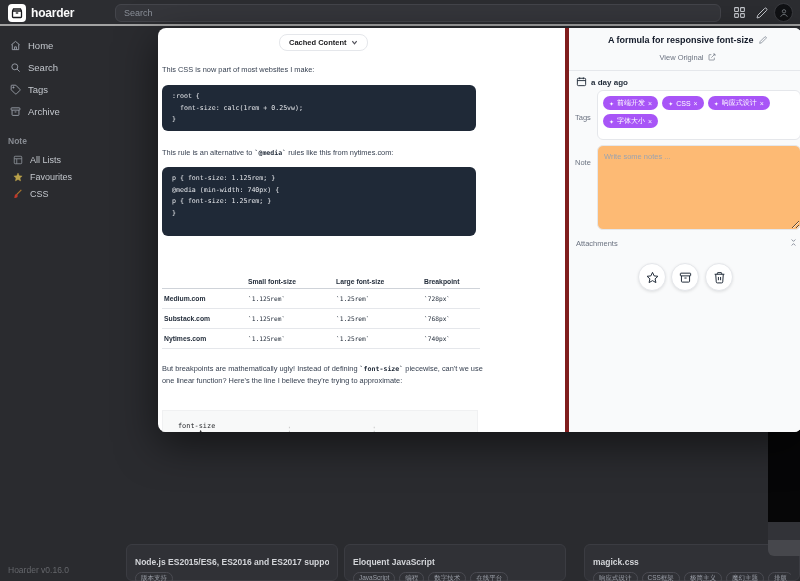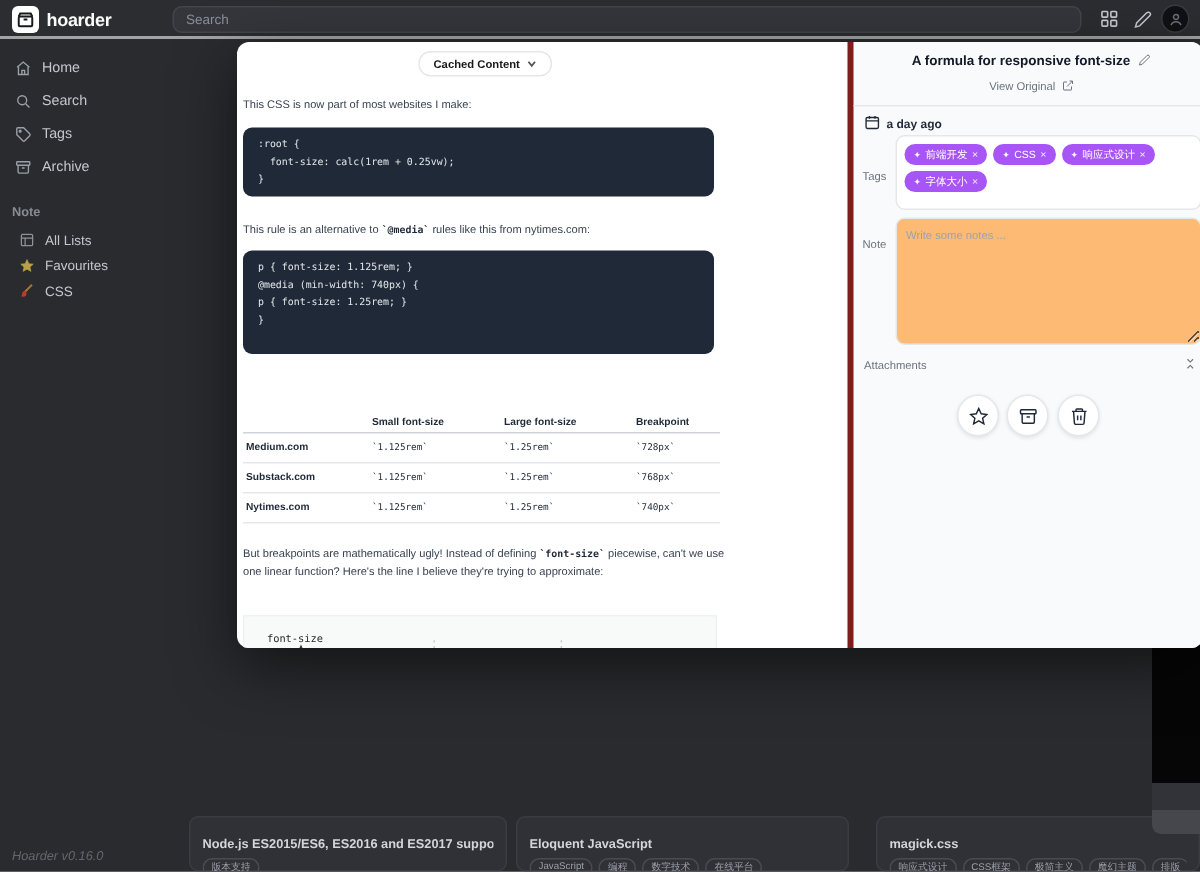--- a/index.html
+++ b/index.html
@@ -163,21 +163,21 @@
     <span>Favourites</span>
   </div>
   <div class="abs navitem" style="left:13px; top:189px; font-size:9px;">
     <svg width="10" height="10" viewBox="0 0 24 24">
       <path d="M20 2 8 14" stroke="#a8742f" stroke-width="3" fill="none"></path>
       <path d="M9 12c-2.5 0-5 2-5 5 0 2-1 3-2 3 2 2 8 2 9-2 .6-2.4-.5-6-2-6Z" fill="#c0392b"></path>
     </svg>
     <span>CSS</span>
   </div>
 
-  <div id="version" class="abs" style="left:8px; top:565px;font-style:italic;">Hoarder v0.16.0</div>
+  <div id="version" class="abs" style="left:8px; top:565px;">Hoarder v0.16.0</div>
 
   <div class="abs bgcard" style="left:126px; top:544px; width:212px; height:37px;">
     <div class="bgcard-title">Node.js ES2015/ES6, ES2016 and ES2017 support</div>
     <div class="bgtags">
       <span class="bgtag">版本支持</span>
     </div>
   </div>
   <div class="abs bgcard" style="left:344px; top:544px; width:222px; height:37px;">
     <div class="bgcard-title">Eloquent JavaScript</div>
     <div class="bgtags">

